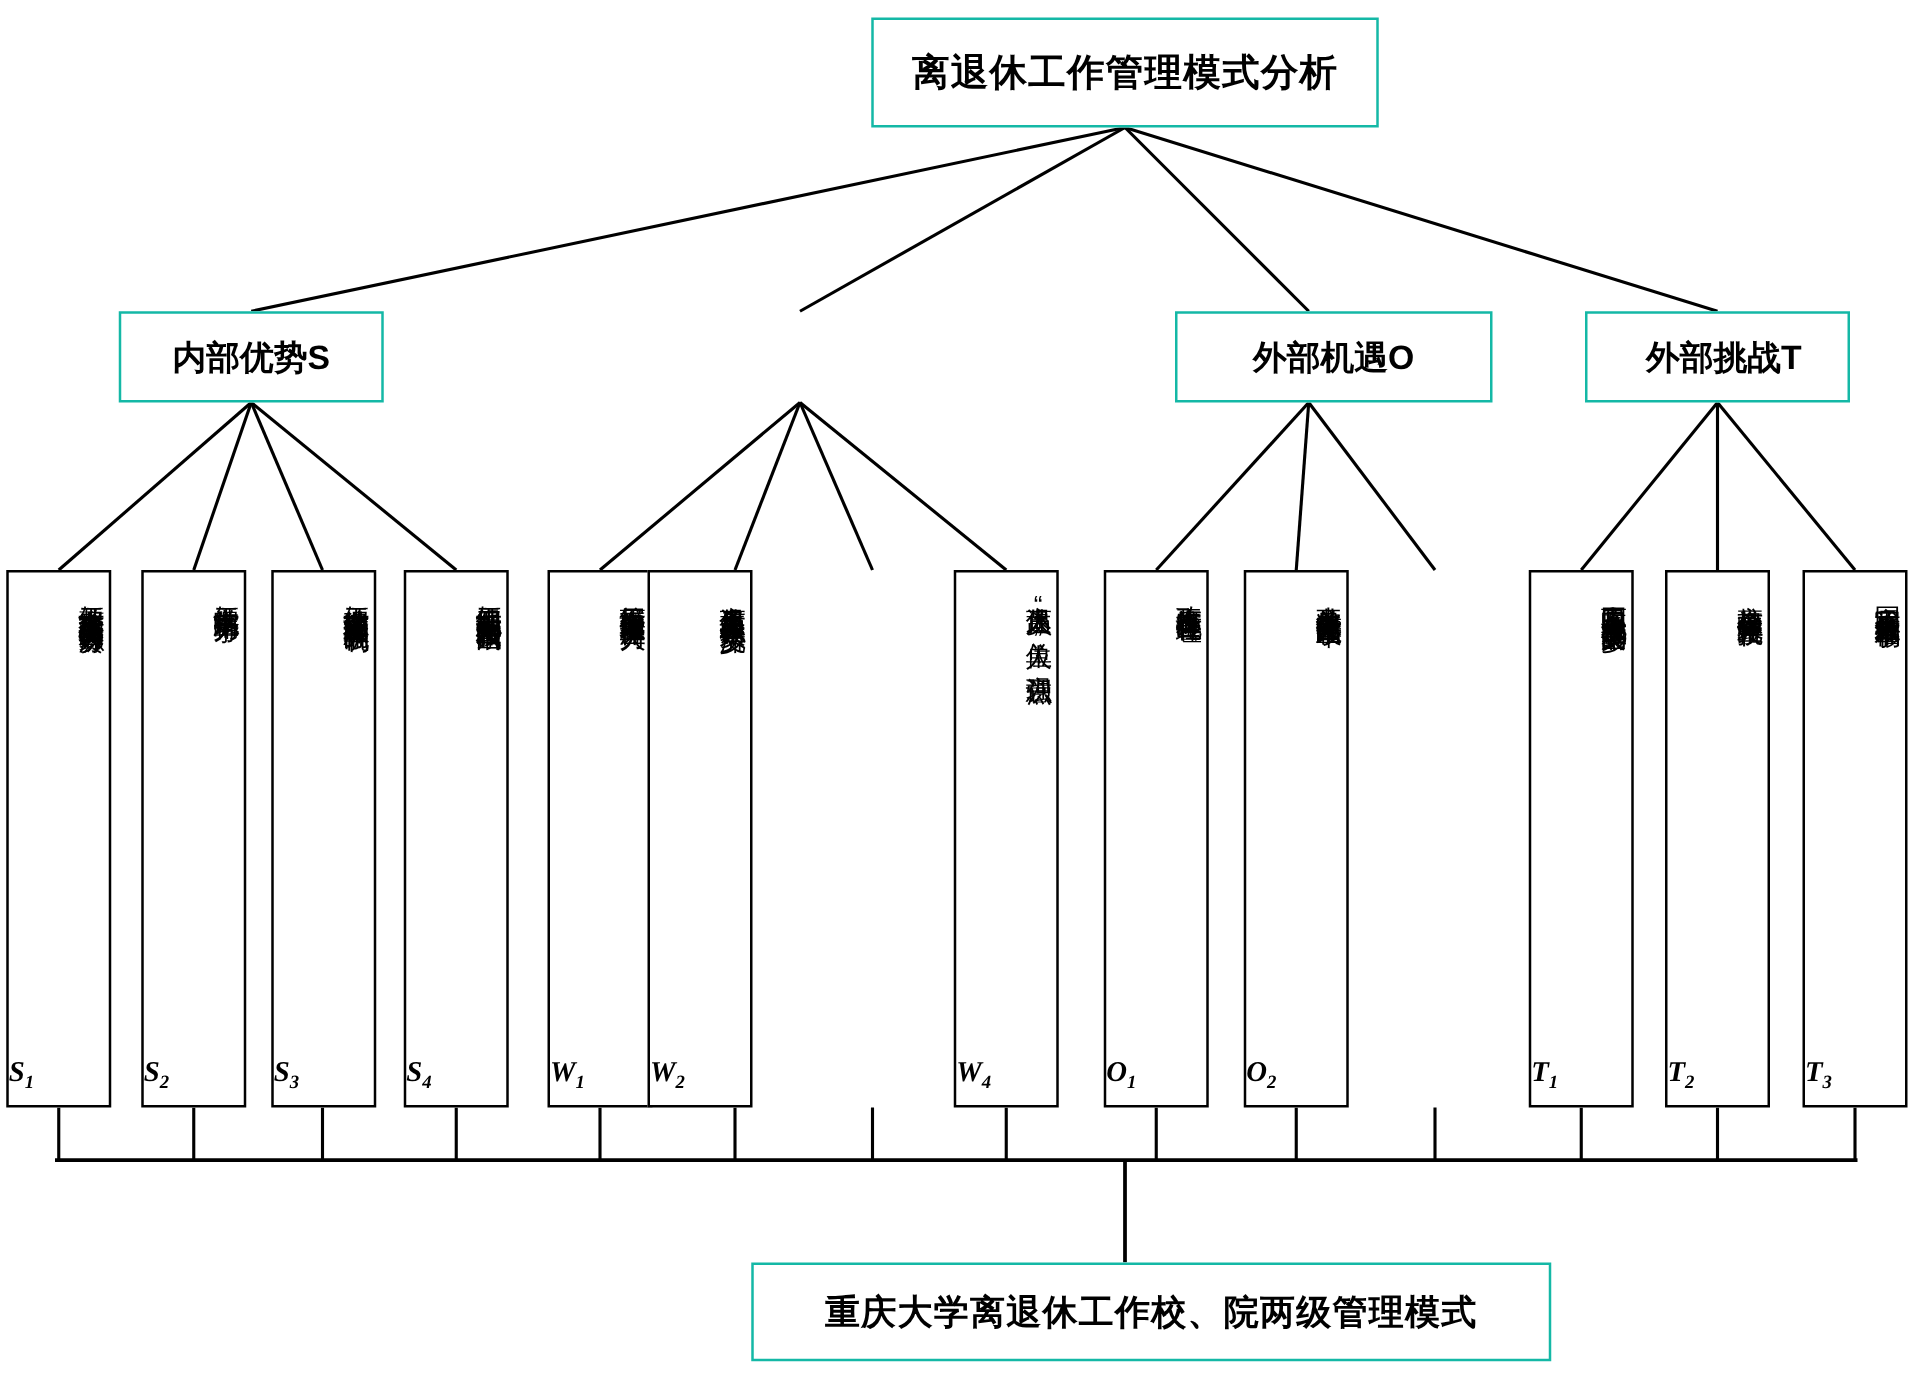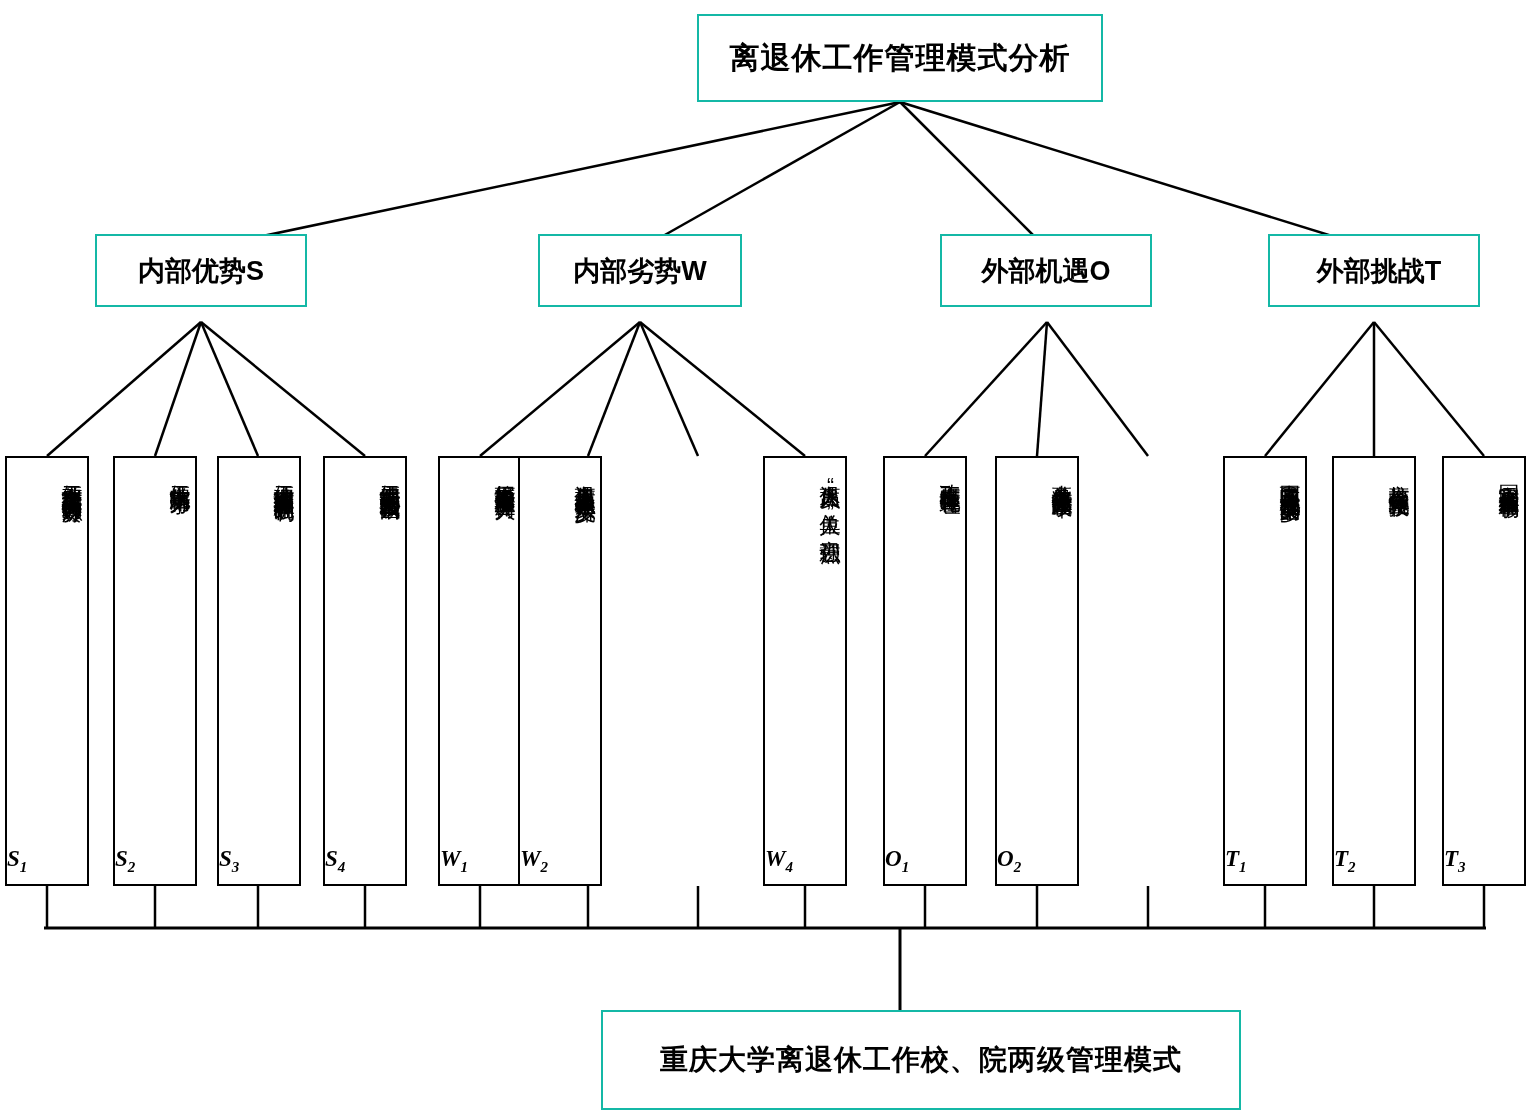--- a/index.html
+++ b/index.html
@@ -42,34 +42,34 @@
     width: 406px;
     height: 88px;
     font-size: 30px;
     font-weight: bold;
     letter-spacing: 1px;
   }
   .bottom {
     left: 601px;
     top: 1010px;
     width: 640px;
-    height: 100px;
+    height: 79px;
     font-size: 28px;
     font-weight: bold;
     letter-spacing: 1px;
   }
   .cat {
-    top: 234px;
+    top: 249px;
     height: 73px;
     font-size: 27px;
     font-weight: bold;
   }
   .cat.c0 { left: 95px;  width: 212px; }
   .cat.c1 { left: 538px; width: 204px; }
-  .cat.c2 { left: 940px; width: 212px; }
+  .cat.c2 { left: 940px; width: 254px; }
   .cat.c3 { left: 1268px; width: 212px; padding-left: 10px; }
 
   .leaf {
     position: absolute;
     box-sizing: border-box;
     border: 2px solid #000000;
     background: #ffffff;
     top: 456px;
     height: 430px;
     width: 84px;
@@ -158,23 +158,20 @@
     <line x1="900" y1="928" x2="900" y2="1010" stroke="#000" stroke-width="3"></line>
   </svg>
 
   <div class="node root">
     <span>离退休工作管理模式分析</span>
   </div>
 
   <div class="node cat c0">
     <span>内部优势S</span>
   </div>
-  <div class="node cat c1">
-    <span>内部劣势W</span>
-  </div>
   <div class="node cat c2">
     <span>外部机遇O</span>
   </div>
   <div class="node cat c3">
     <span>外部挑战T</span>
   </div>
 
   <div class="leaf" style="left:5px">
     <div class="leaf-text">便于整合全校离退休工作的人力物力等资源</div>
     <div class="leaf-code"><span>S</span><sub>1</sub></div>

